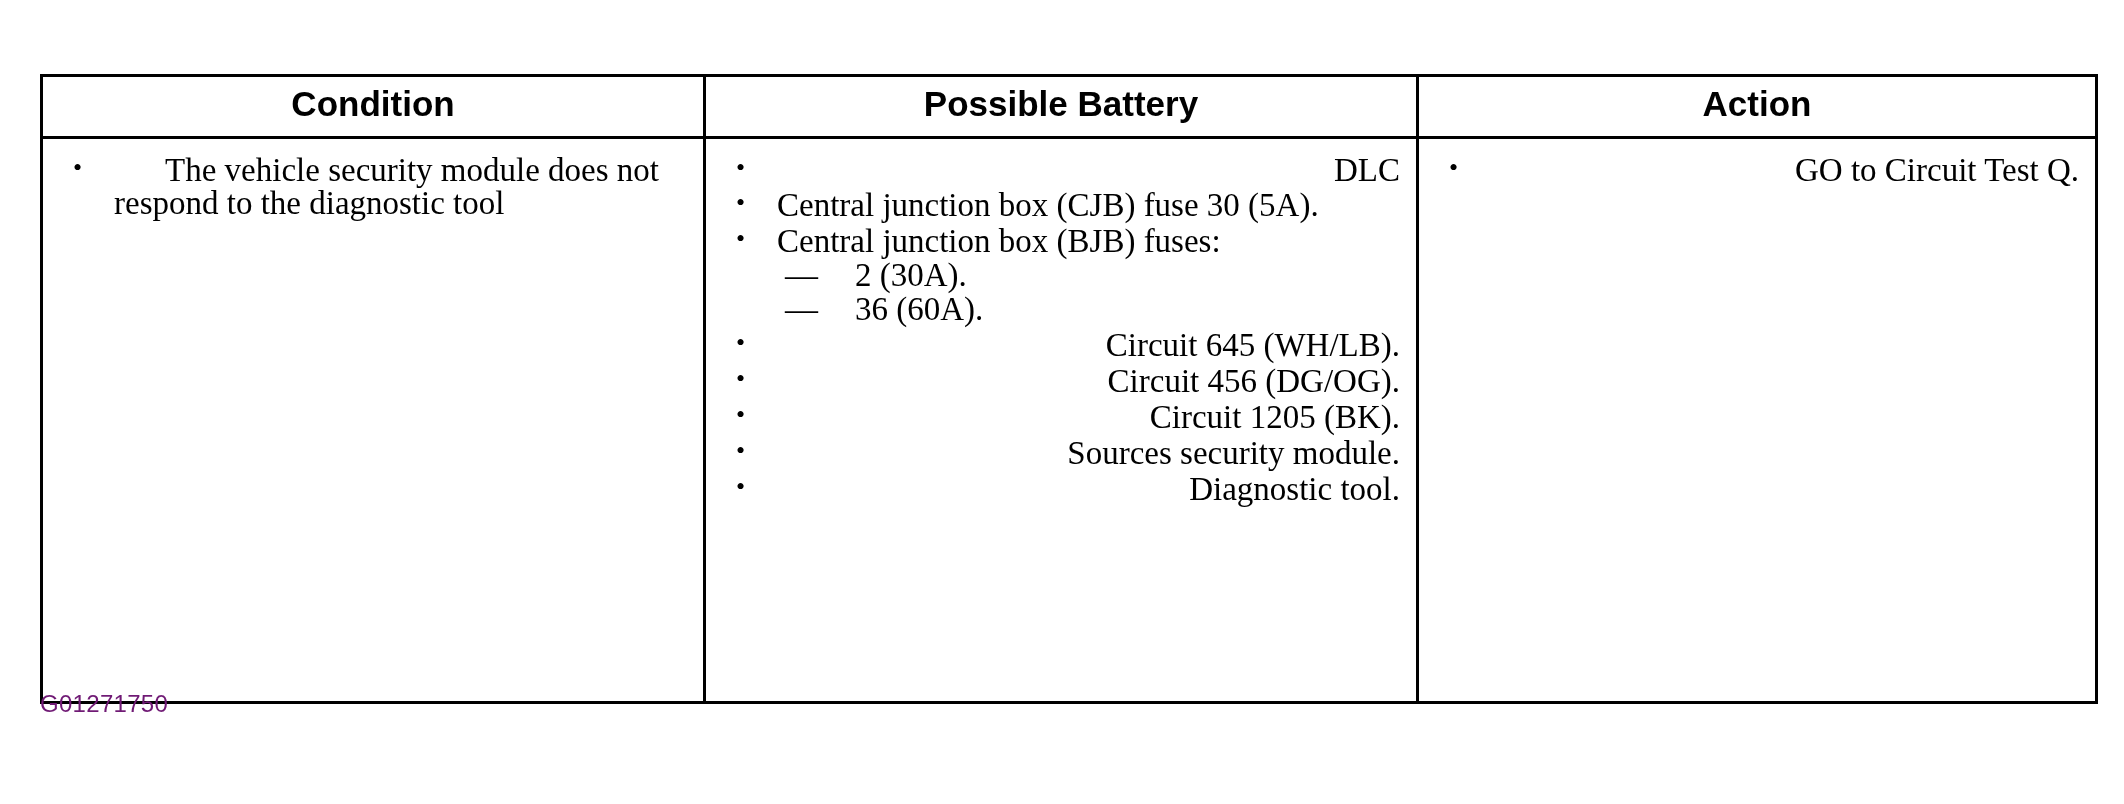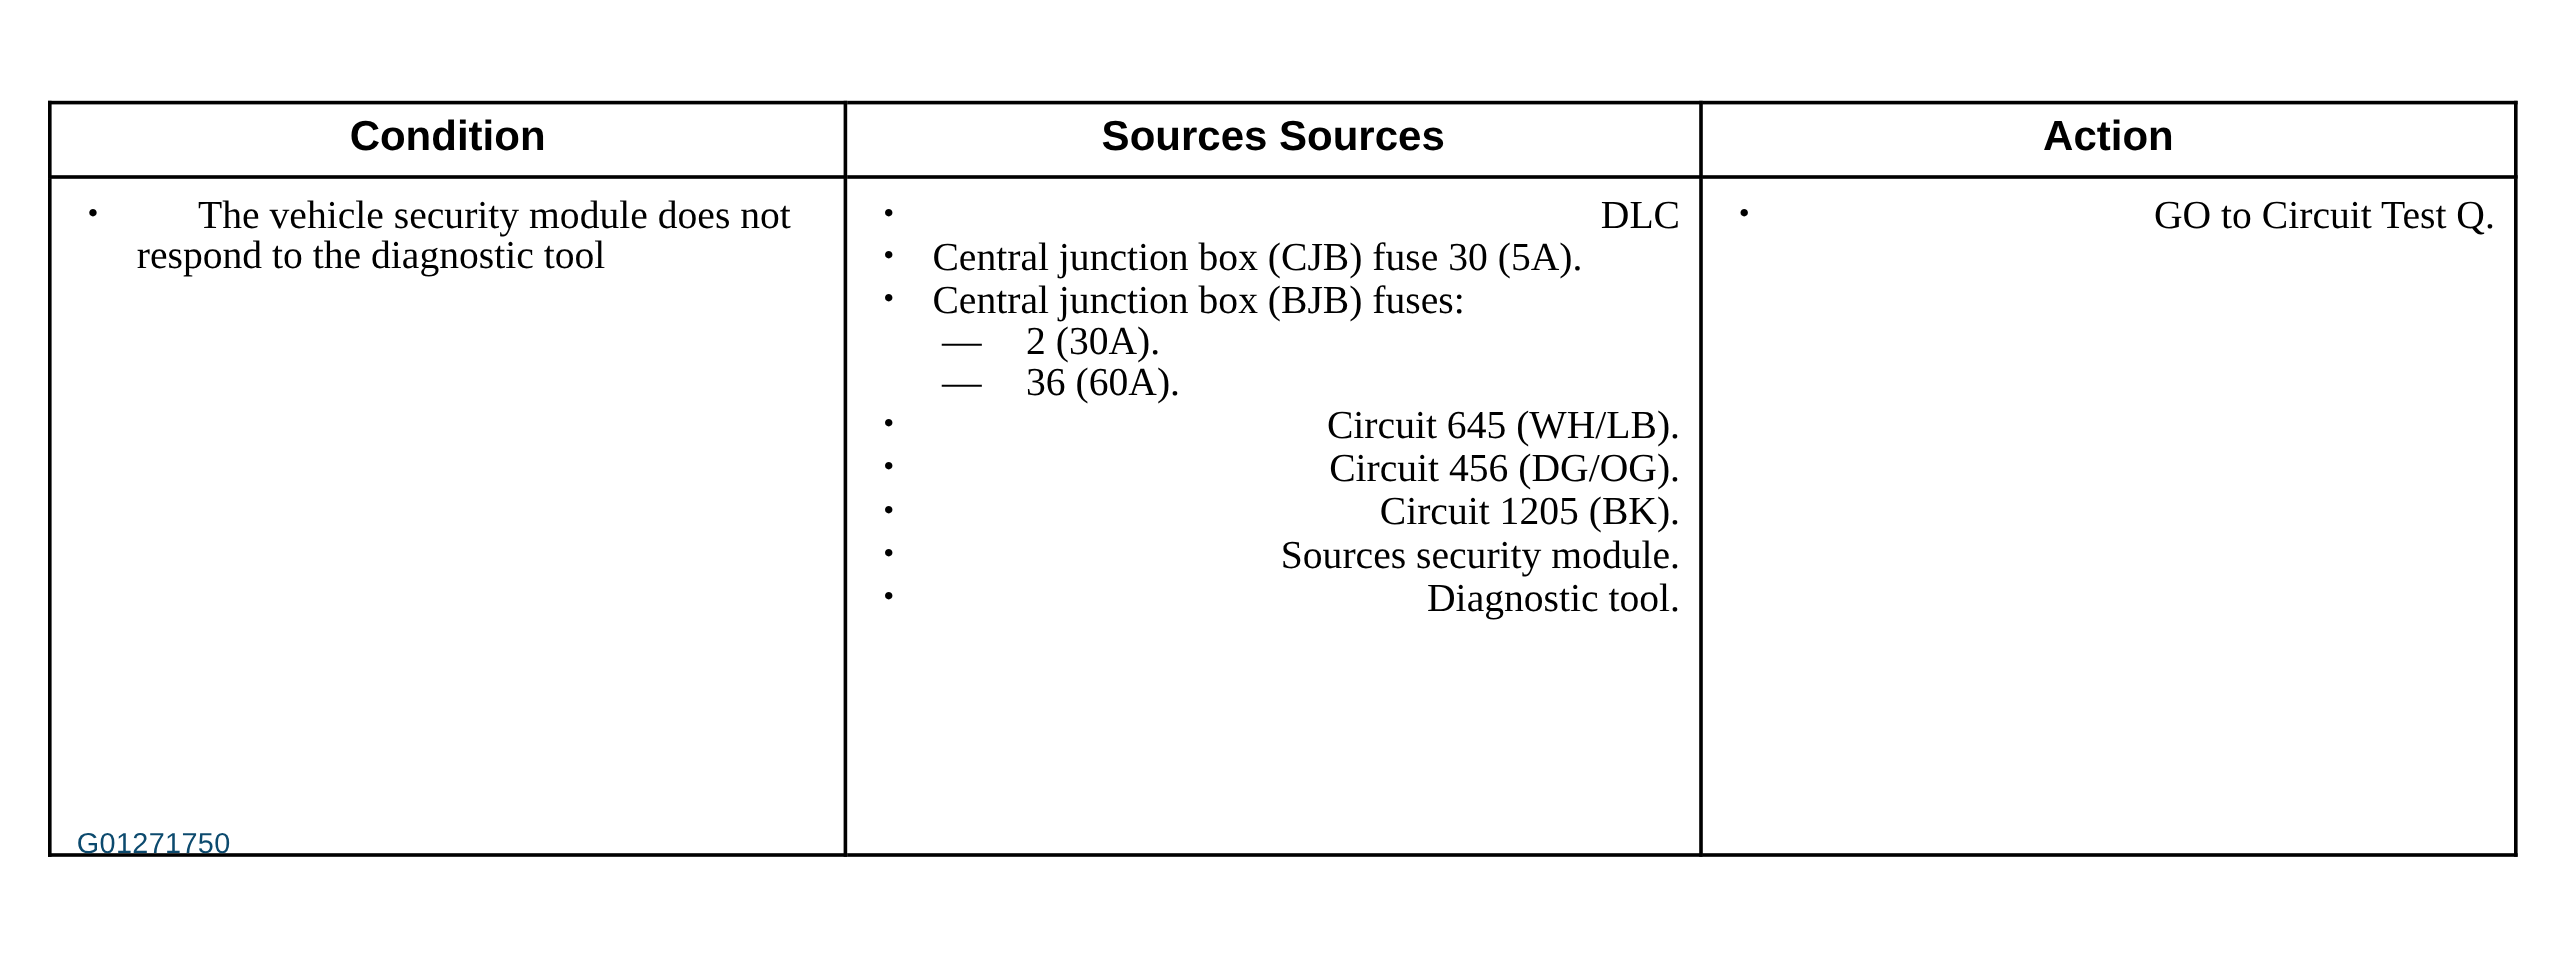--- a/index.html
+++ b/index.html
@@ -16,21 +16,21 @@
   }
   .page {
     position: relative;
     width: 2124px;
     height: 804px;
     box-sizing: border-box;
   }
   .diag-table {
     position: absolute;
     left: 40px;
-    top: 84px;
+    top: 74px;
     width: 2046px;
     border-collapse: collapse;
     table-layout: fixed;
     background: #ffffff;
   }
   .diag-table td,
   .diag-table th {
     border: 3px solid #000000;
     vertical-align: top;
     padding: 0;
@@ -96,34 +96,33 @@
     left: 8px;
     top: 0;
   }
   .figure-id {
     position: absolute;
     left: 40px;
     top: 690px;
     font-family: "Liberation Sans", sans-serif;
     font-size: 24px;
     letter-spacing: 0.3px;
-    color: #0c4a6e;
-    margin-left: 24px;
+    color: #701a75;
   }
 </style>
 </head>
 <body>
 
 <div class="page">
 
   <table class="diag-table">
     <thead>
       <tr>
         <th class="col-condition">Condition</th>
-        <th class="col-sources">Sources Sources</th>
+        <th class="col-sources">Possible Battery</th>
         <th class="col-action">Action</th>
       </tr>
     </thead>
     <tbody>
       <tr>
 
         <td>
           <div class="cell-body cell-condition">
             <ul class="bullets">
               <li class="justify">The vehicle security module does not respond to the diagnostic tool</li>

